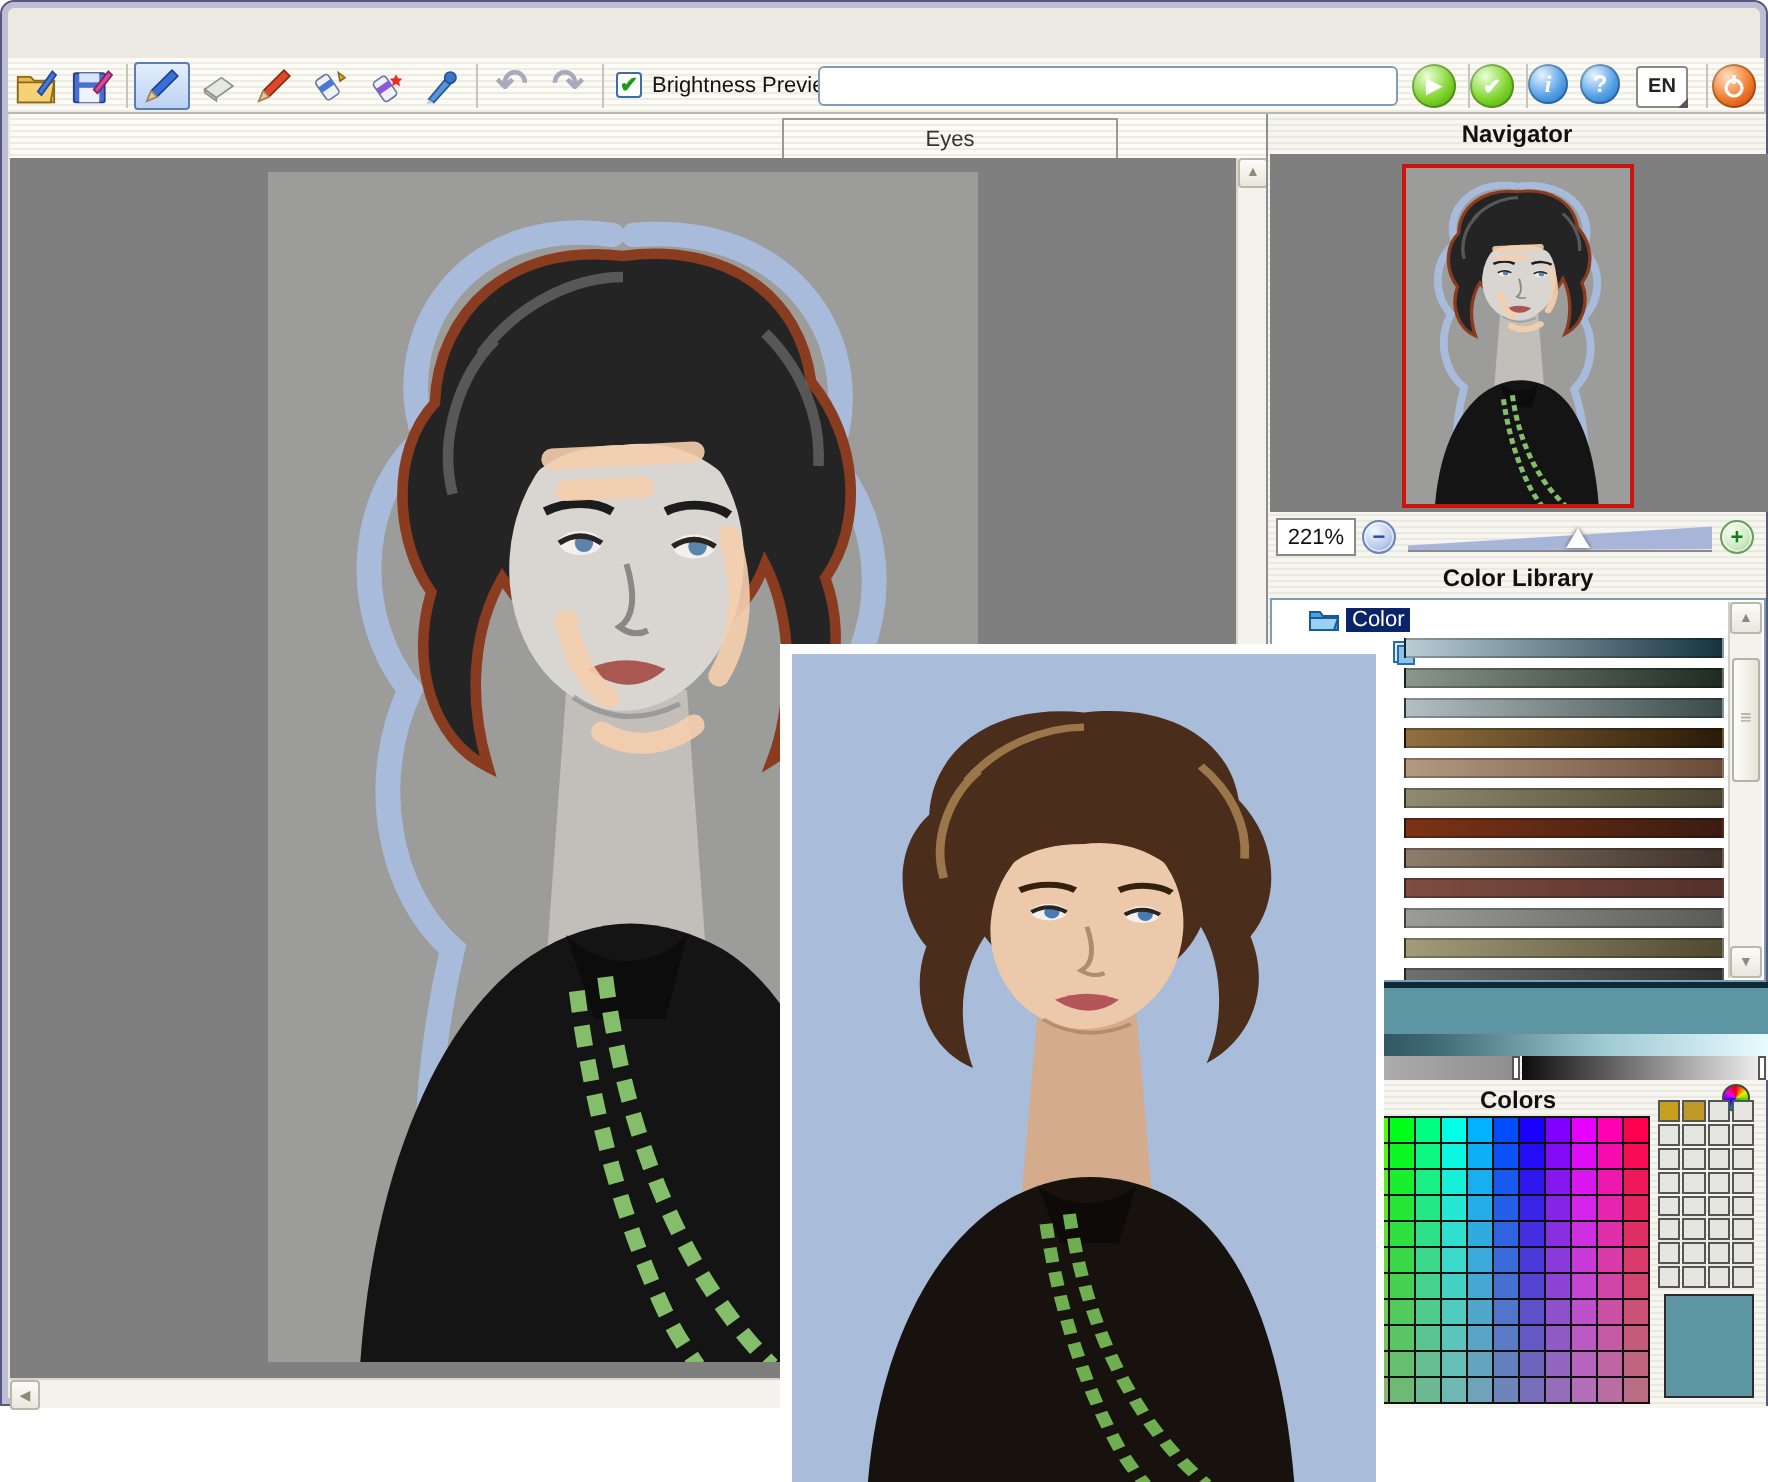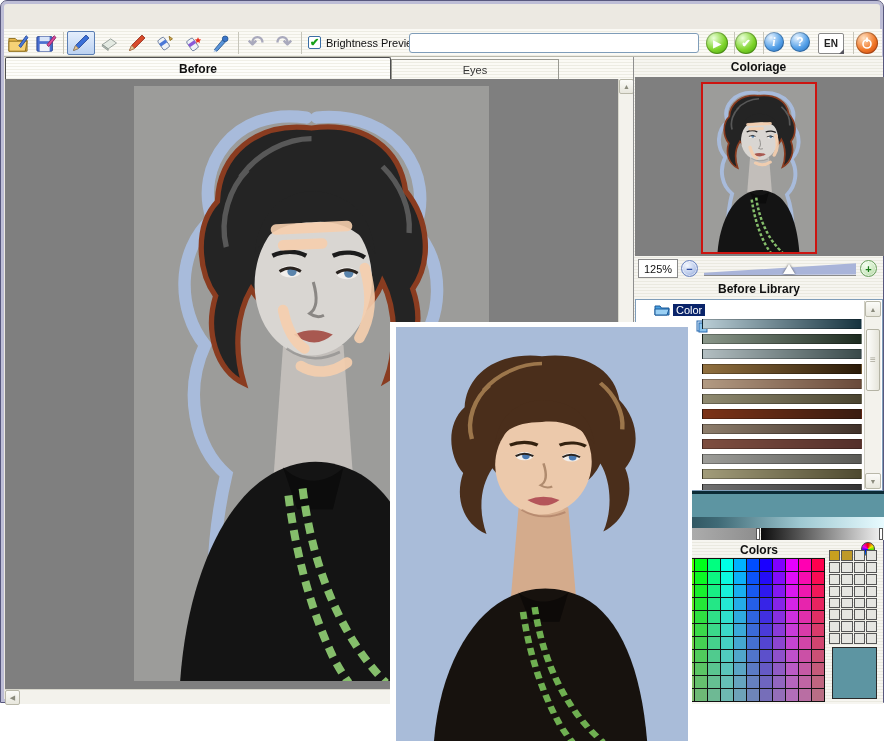--- a/index.html
+++ b/index.html
@@ -215,23 +215,20 @@
     <div class="tsep" style="position:absolute;left:846px;top:3px"></div>
     <div class="roundbtn orange" style="position:absolute;left:852px;top:3px">
       <svg width="12" height="12" viewBox="0 0 12 12">
         <circle cx="6" cy="7" r="4" fill="none" stroke="#fff" stroke-width="1.6"></circle>
         <line x1="6" y1="0.5" x2="6" y2="5" stroke="#fff" stroke-width="1.8"></line>
       </svg>
       </div>
   </div>
 
   <div class="tabstrip striped">
-    <div class="tab-before">
-        <span>Before</span>
-      </div>
     <div class="tab-after">
         <span>Eyes</span>
       </div>
   </div>
 
   <div class="canvas">
     <div class="before-img"><svg viewBox="0 0 200 340" preserveAspectRatio="none" width="100%" height="100%">
 <rect width="200" height="340" fill="#9c9c9a"></rect>
 <path d="M97,18 C56,12 34,46 44,76 C24,94 24,128 40,148 C28,174 34,206 52,222 C44,256 42,298 48,340 M103,18 C148,14 170,50 158,82 C176,102 174,134 158,152 C170,176 166,206 150,224 C160,256 162,298 158,340" fill="none" stroke="#a9bdde" stroke-width="7" stroke-linecap="round" opacity="0.95"></path>
 <path d="M100,24 C68,20 48,40 47,66 C34,80 36,106 46,120 C40,140 46,162 62,170 C56,150 58,130 66,116 C76,132 88,138 102,136 C120,138 134,128 140,112 C148,128 148,152 142,168 C158,158 164,136 157,116 C168,100 166,76 153,60 C150,36 130,20 100,24 Z" fill="#242424" stroke="#8a3c20" stroke-width="3"></path>
@@ -271,21 +268,21 @@
   <div class="vscroll">
     <div class="sbtn" style="left:0;top:0">▲</div>
     <div class="sbtn" style="left:0;bottom:0;top:auto;position:absolute">▼</div>
   </div>
   <div class="hscroll">
     <div class="sbtn" style="left:0;top:0">◀</div>
     <div class="sbtn" style="left:598px;top:0">▶</div>
   </div>
 
   <div class="rightpanel">
-    <div class="panelheader" style="padding-top:3px">Coloriage</div>
+    <div class="panelheader" style="padding-top:3px">Navigator</div>
     <div class="navbox">
       <div class="navthumb"><svg viewBox="0 0 200 340" preserveAspectRatio="none" width="100%" height="100%">
 <rect width="200" height="340" fill="#9c9c9a"></rect>
 <path d="M97,18 C56,12 34,46 44,76 C24,94 24,128 40,148 C28,174 34,206 52,222 C44,256 42,298 48,340 M103,18 C148,14 170,50 158,82 C176,102 174,134 158,152 C170,176 166,206 150,224 C160,256 162,298 158,340" fill="none" stroke="#a9bdde" stroke-width="7" stroke-linecap="round" opacity="0.95"></path>
 <path d="M100,24 C68,20 48,40 47,66 C34,80 36,106 46,120 C40,140 46,162 62,170 C56,150 58,130 66,116 C76,132 88,138 102,136 C120,138 134,128 140,112 C148,128 148,152 142,168 C158,158 164,136 157,116 C168,100 166,76 153,60 C150,36 130,20 100,24 Z" fill="#242424" stroke="#8a3c20" stroke-width="3"></path>
 <path d="M84,148 L118,148 L124,232 L78,232 Z" fill="#c2beba"></path>
 <ellipse cx="101" cy="112" rx="33" ry="42" fill="#d9d6d2" transform="rotate(4 101 112)"></ellipse>
 <path d="M68,96 C70,72 84,60 102,60 C122,62 134,74 136,96 C128,82 114,76 100,78 C84,78 74,84 68,96 Z" fill="#242424"></path>
 <path d="M78,97 C84,94 92,94 97,97" stroke="#1c1c1c" stroke-width="2.5" fill="none"></path>
 <path d="M112,97 C118,94 126,95 130,98" stroke="#1c1c1c" stroke-width="2.5" fill="none"></path>
@@ -310,34 +307,34 @@
 <path d="M95,230 C99,262 108,292 124,318 C131,329 137,336 142,341"></path>
 <path d="M87,234 C91,266 99,298 112,326 C116,334 119,338 121,341"></path>
             </g>
 <g stroke="#6e6e6e" stroke-width="3" fill="none" opacity=".7">
 <path d="M60,52 C70,38 86,30 100,30"></path>
               <path d="M52,92 C48,76 54,58 64,48"></path>
               <path d="M140,46 C150,56 156,70 155,84"></path>
             </g>
 </svg></div>
     </div>
-    <div class="pctbox">125%</div>
+    <div class="pctbox">221%</div>
     <div class="zoombtn minus">
         <span>−</span>
       </div>
     <div class="wedge-wrap">
       <div class="wedge"></div>
       <div class="wedge-line"></div>
       <div class="wedge-thumb"></div>
     </div>
     <div class="zoombtn plus">
         <span>+</span>
       </div>
 
-    <div class="clheader panelheader">Before Library</div>
+    <div class="clheader panelheader">Color Library</div>
     <div class="listbox">
       <div class="treerow">
         <svg width="16" height="13" viewBox="0 0 16 13">
           <path d="M1 3 h5 l1.5 2 H15 v7 H1 Z" fill="#4aa0e0" stroke="#1a5a9a"></path>
           <path d="M1 6 h14 l-2 6 H1 Z" fill="#9ad0f4" stroke="#1a5a9a"></path>
         </svg>
         <span class="treelabel">Color</span>
       </div>
       <svg class="graditem-icon" viewBox="0 0 12 13">
         <rect x="1" y="1" width="8" height="10" fill="#d8ecfa" stroke="#2a6ab0"></rect>

